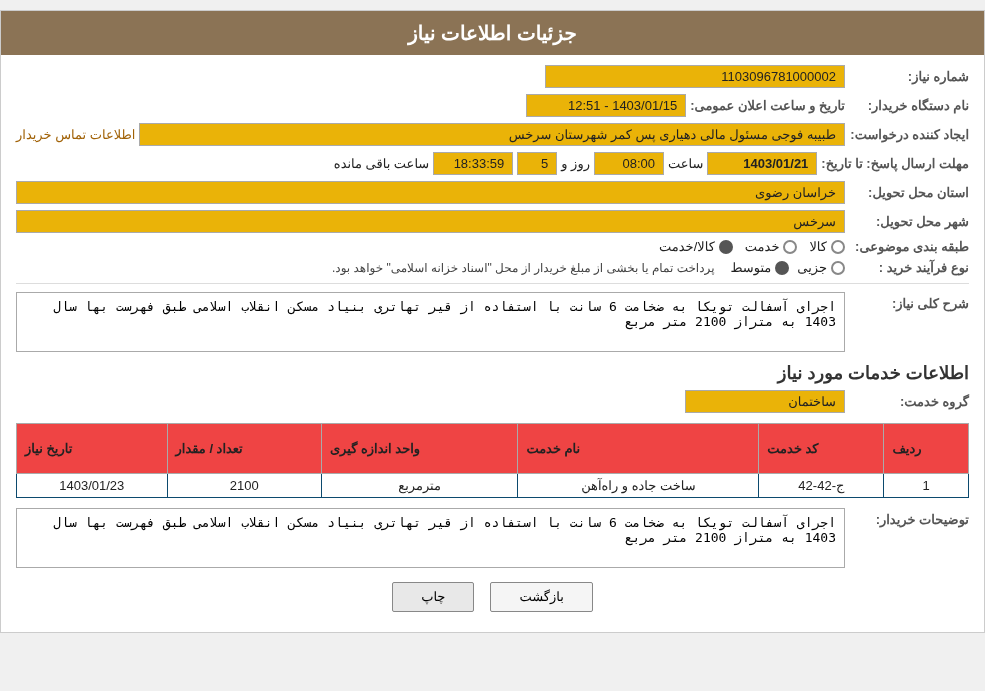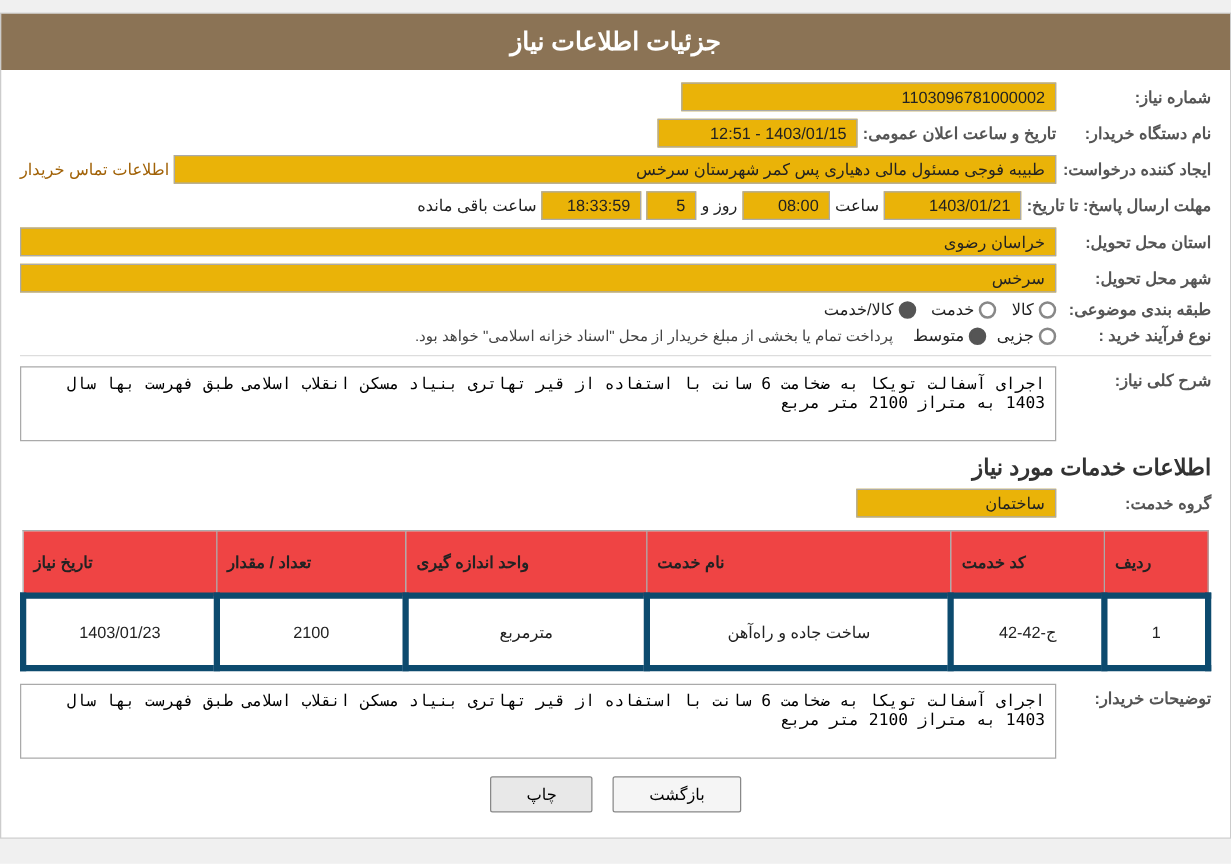--- a/index.html
+++ b/index.html
@@ -103,37 +103,37 @@
       border-collapse: collapse;
       font-size: 13px;
     }
     table th {
       background: #ef4444;
       border: 1px solid #aaa;
       padding: 17px 8px;
       text-align: left;
     }
     table td {
-      border: 5px solid #0c4a6e;
-      padding: 19px 8px;
+      border: 1px solid #0c4a6e;
+      padding: 4px 8px;
       text-align: center;
       margin-top: 38px;
     }
     .buttons-row {
       display: flex;
       justify-content: center;
       gap: 16px;
       margin: 14px 0 10px 0;
     }
     .btn {
       padding: 6px 28px;
       border: 1px solid #888;
       cursor: pointer;
       font-size: 13px;
-      font-family: Liberation Sans, sans-serif;
+      font-family: Liberation Serif, serif;
       background: #f5f5f5;
       border-radius: 2px;
     }
     .btn-print {
       background: #e8e8e8;
     }
     .btn-back {
       background: #f5f5f5;
       border: 1px solid #888;
     }
@@ -172,21 +172,21 @@
     </div>
 
     <div class="row">
       <span class="label">ایجاد کننده درخواست:</span>
       <div class="value-box" style="flex:2;">طبیبه فوجی مسئول مالی دهیاری پس کمر شهرستان سرخس</div>
       <span class="link-text">اطلاعات تماس خریدار</span>
     </div>
 
     <div class="row">
       <span class="label">مهلت ارسال پاسخ: تا تاریخ:</span>
-      <div class="value-box" style="min-width:110px;flex:none;">1403/01/21</div>
+      <div class="value-box" style="min-width:110px;flex:none;font-weight:bold;">1403/01/21</div>
       <span class="small-label">ساعت</span>
       <div class="value-box" style="min-width:70px;flex:none;">08:00</div>
       <span class="small-label">روز و</span>
       <div class="value-box" style="min-width:40px;flex:none;">5</div>
       <div class="value-box" style="min-width:80px;flex:none;">18:33:59</div>
       <span class="small-label">ساعت باقی مانده</span>
     </div>
 
     <div class="row">
       <span class="label">استان محل تحویل:</span>

